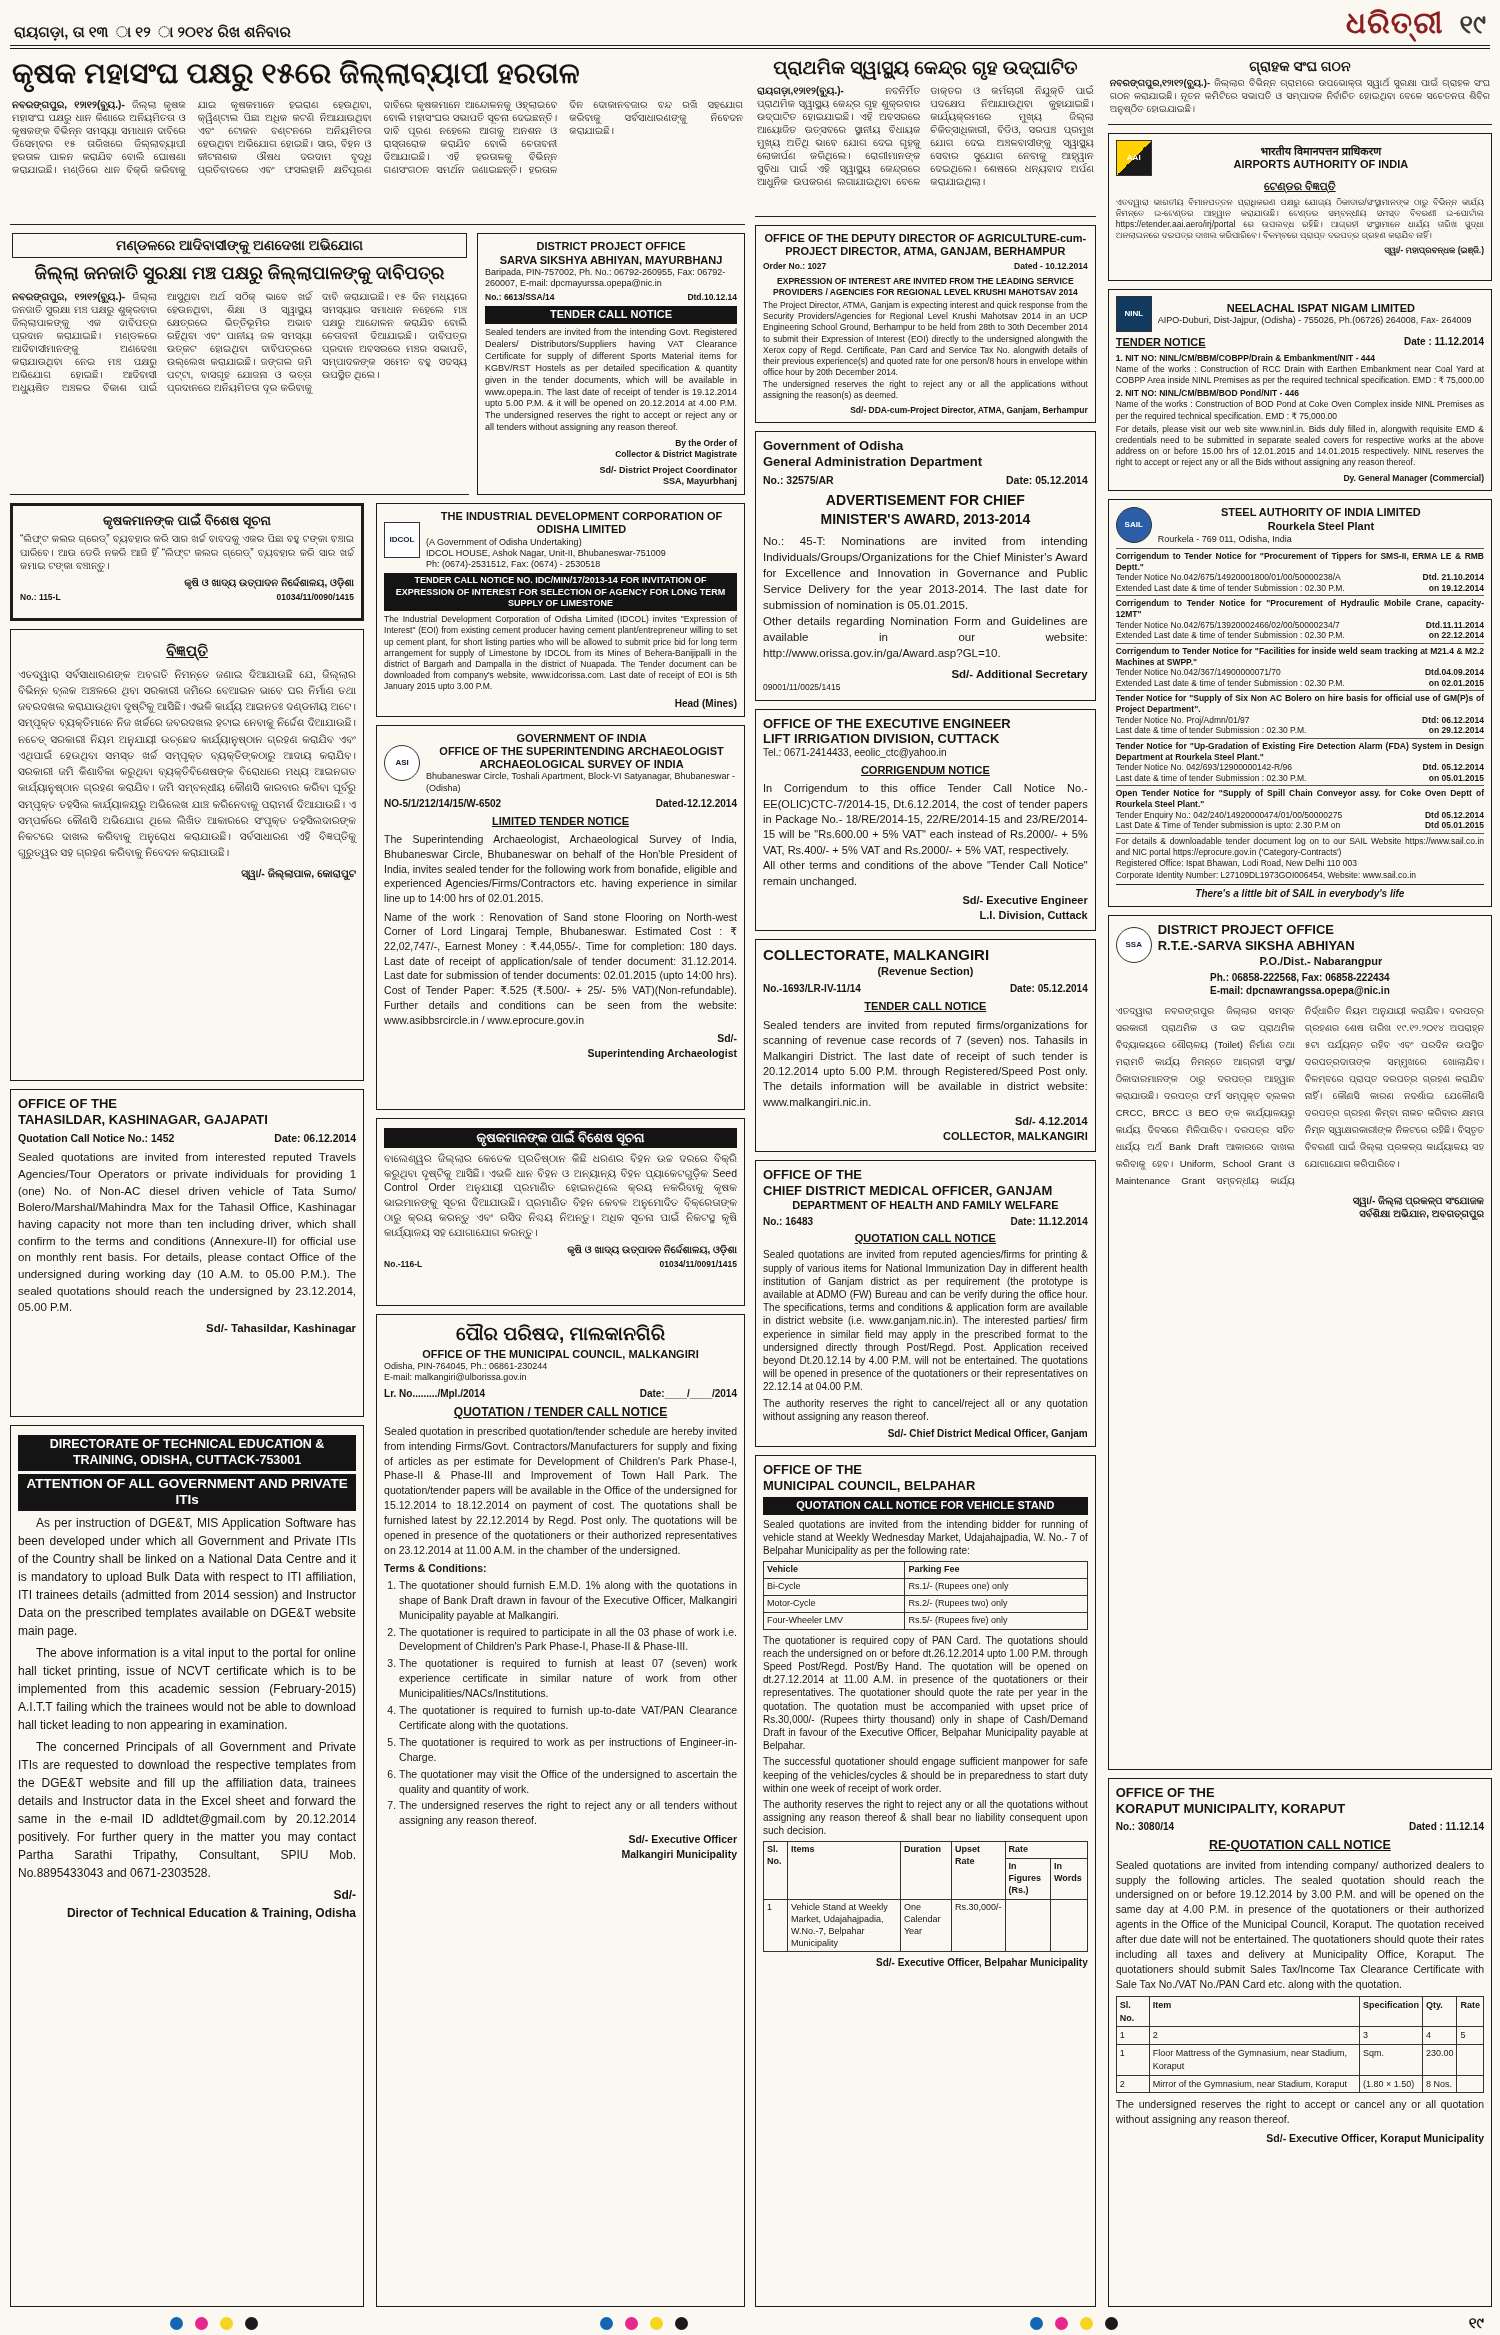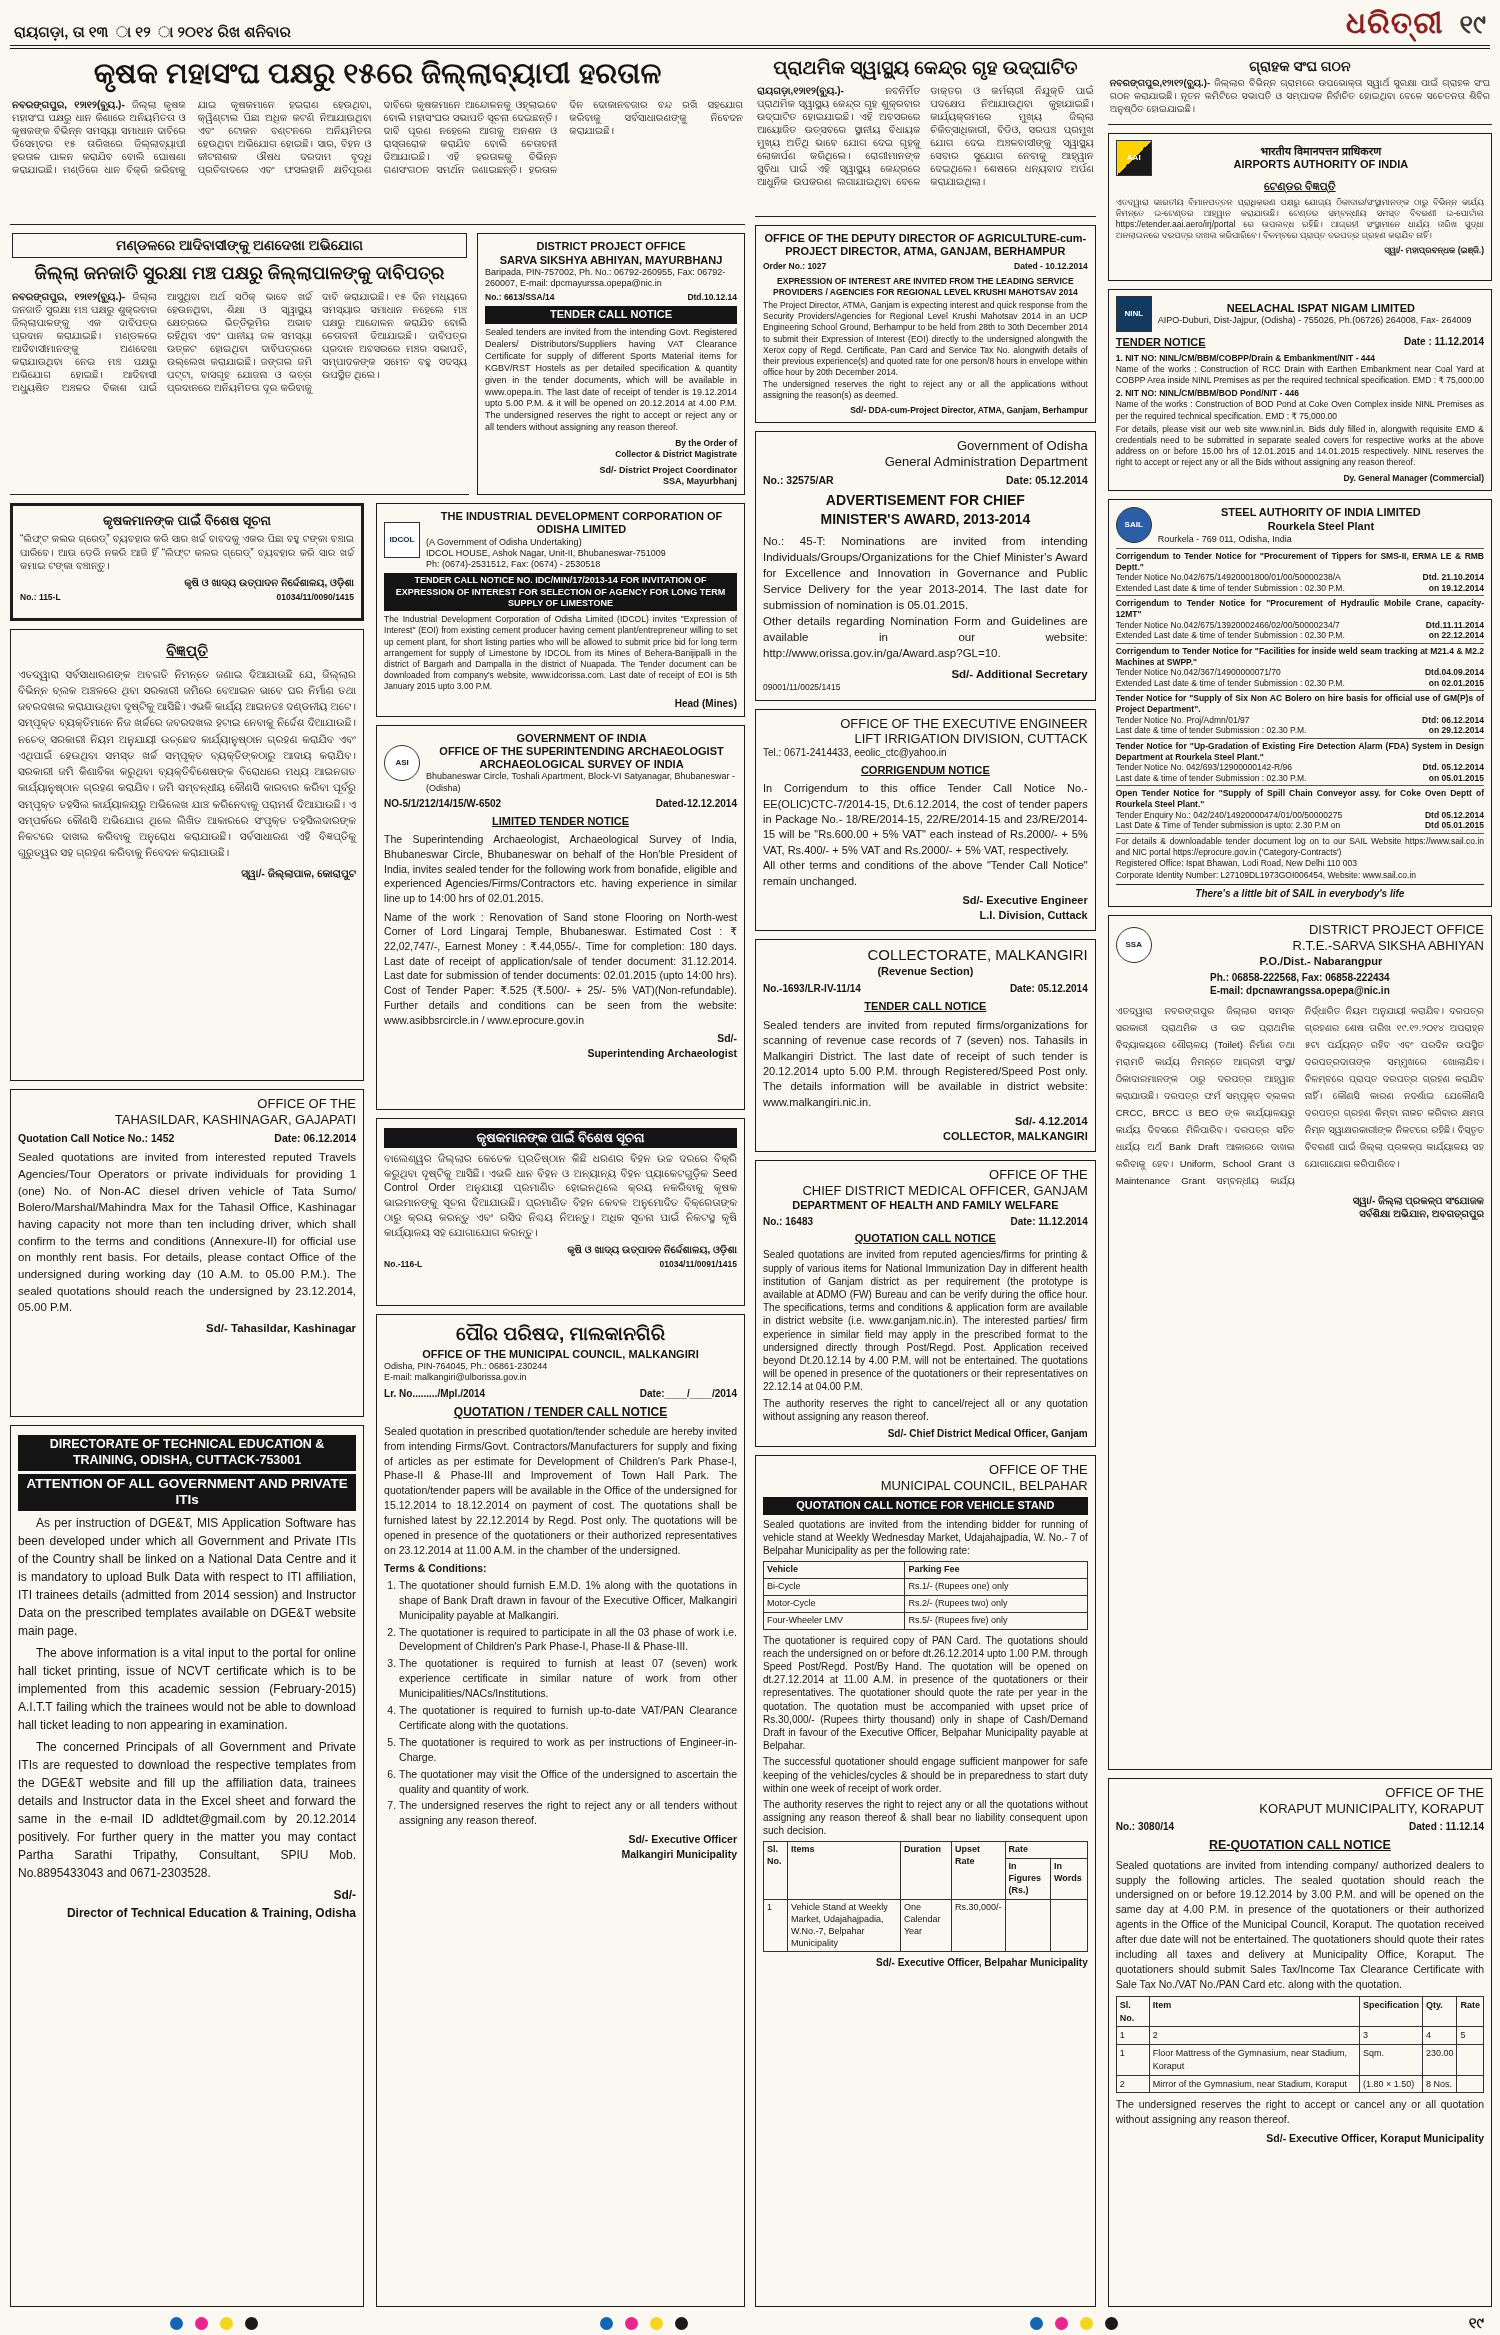--- a/index.html
+++ b/index.html
@@ -20,27 +20,27 @@
   .colA{width:356px}.colB{width:371px}.colC{width:360px}.colD{width:406px}
   .box{border:1.5px solid #1d1d1d;padding:6px 7px;font-size:10px;line-height:1.32;
     text-align:justify;background:#faf8f0;overflow:hidden}
   .noborder{border:none;padding:2px 2px}
   .c{text-align:center}.b{font-weight:bold}
   .bar{background:#141414;color:#fff;text-align:center;font-weight:bold;
     padding:2px 4px;margin:3px 0;font-size:11px;line-height:1.25}
   .refrow{display:flex;justify-content:space-between;font-weight:bold;margin:3px 0;gap:6px}
   .rowflex{display:flex;justify-content:space-between;gap:6px}
   .sig{text-align:right;font-weight:bold;margin-top:4px}
-  .office{font-size:13px;text-align:right;font-weight:normal;line-height:1.22}
+  .office{font-size:13px;text-align:left;font-weight:bold;line-height:1.22}
   .office-sm{font-size:11px;text-align:center;font-weight:bold;line-height:1.2}
   .addr{font-size:9px;text-align:left;line-height:1.25}
   .ntitle{text-align:center;font-weight:bold;text-decoration:underline;margin:3px 0;font-size:11px}
   .dl{font-weight:bold}
   .lead{border-bottom:1.5px solid #222;padding:2px 2px 8px}
-  .lead h1{font-size:29px;text-align:center;font-weight:bold;line-height:1.15;margin-bottom:8px}
+  .lead h1{font-size:29px;text-align:left;font-weight:bold;line-height:1.15;margin-bottom:8px}
   .lead .lbody{columns:4;column-gap:12px;font-size:10px;line-height:1.3;text-align:justify;min-height:118px}
   .band{display:flex;gap:8px}
   .second{flex:1;border-bottom:1.5px solid #222;padding:0 2px 6px}
   .second .kicker{font-size:14px;font-weight:bold;text-align:center;border:1.5px solid #222;padding:3px 4px}
   .second h2{font-size:18px;font-weight:bold;text-align:center;margin:5px 0;line-height:1.2}
   .second .sbody{columns:3;column-gap:10px;font-size:10px;line-height:1.3;text-align:justify;min-height:150px}
   .ssaW{width:268px;font-size:9px}
   .story h2{font-size:19px;text-align:center;font-weight:bold;line-height:1.2;margin-bottom:4px}
   .story .pbody{columns:2;column-gap:10px;font-size:10px;line-height:1.3;text-align:justify}
   .brief h3{font-size:14px;text-align:center;font-weight:bold;margin-bottom:2px}

